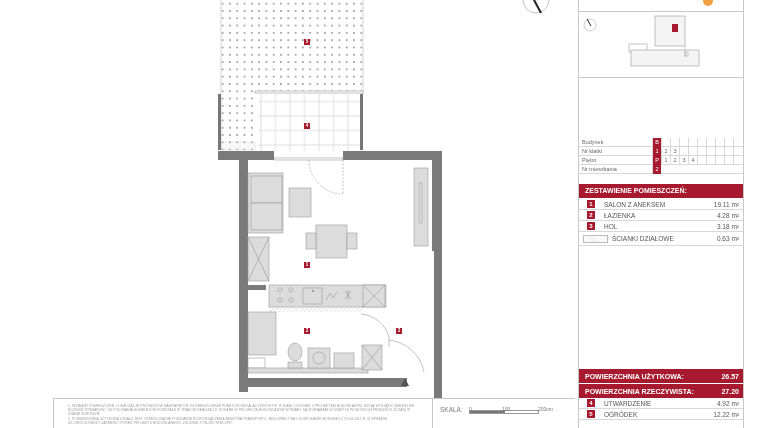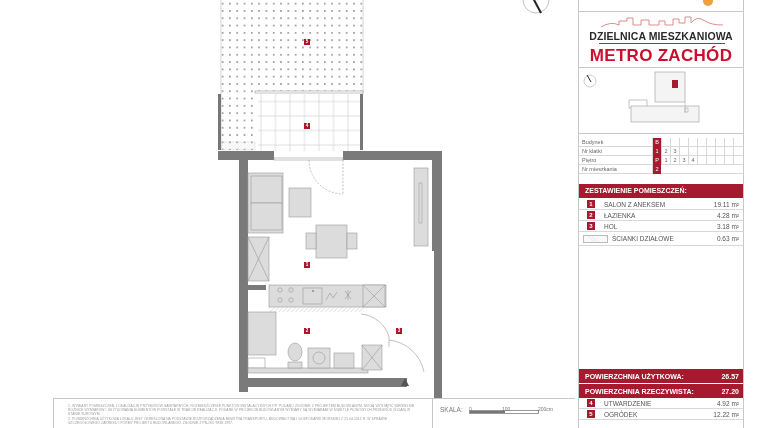--- a/index.html
+++ b/index.html
@@ -192,28 +192,20 @@
       <div class="fill"></div>
     </div>
   <div class="scale-lbl" style="left:469px;">0</div>
   <div class="scale-lbl" style="left:502px;">100</div>
   <div class="scale-lbl" style="left:538px;">200cm</div>
 
   <div class="panel">
     <div class="panel-top">
       <span class="orange-dot"></span>
     </div>
-    <div class="logo">
-      <svg width="122" height="14" viewBox="0 0 122 14">
-        <path d="M0 12 Q10 6 18 10 L18 6 L26 6 L26 3 L32 3 L32 10 L40 10 L40 5 L48 5 L48 10 L58 10 L58 6 L64 6 L64 10 L72 10 L72 4 L78 4 L78 8 L84 8 L84 2 L90 2 L90 8 Q96 0 104 6 Q110 10 122 10" fill="none" stroke="#d98080" stroke-width="0.9"></path>
-      </svg>
-      <div class="line1">DZIELNICA MIESZKANIOWA</div>
-      <div class="rule"></div>
-      <div class="line2">METRO ZACHÓD</div>
-    </div>
     <div class="keyplan">
       <svg width="164" height="66" viewBox="0 0 164 66">
         <g>
           <circle cx="11" cy="13" r="6" fill="none" stroke="#999" stroke-width="0.5"></circle>
           <line x1="8" y1="7" x2="12" y2="14" stroke="#222" stroke-width="1"></line>
         </g>
         <rect x="76" y="4" width="30" height="30" fill="#f4f4f4" stroke="#888" stroke-width="0.5"></rect>
         <rect x="93" y="12" width="6" height="8" fill="#a6192e"></rect>
         <rect x="50" y="32" width="18" height="8" fill="#fff" stroke="#888" stroke-width="0.5"></rect>
         <rect x="52" y="38" width="68" height="16" fill="#f4f4f4" stroke="#888" stroke-width="0.5"></rect>

